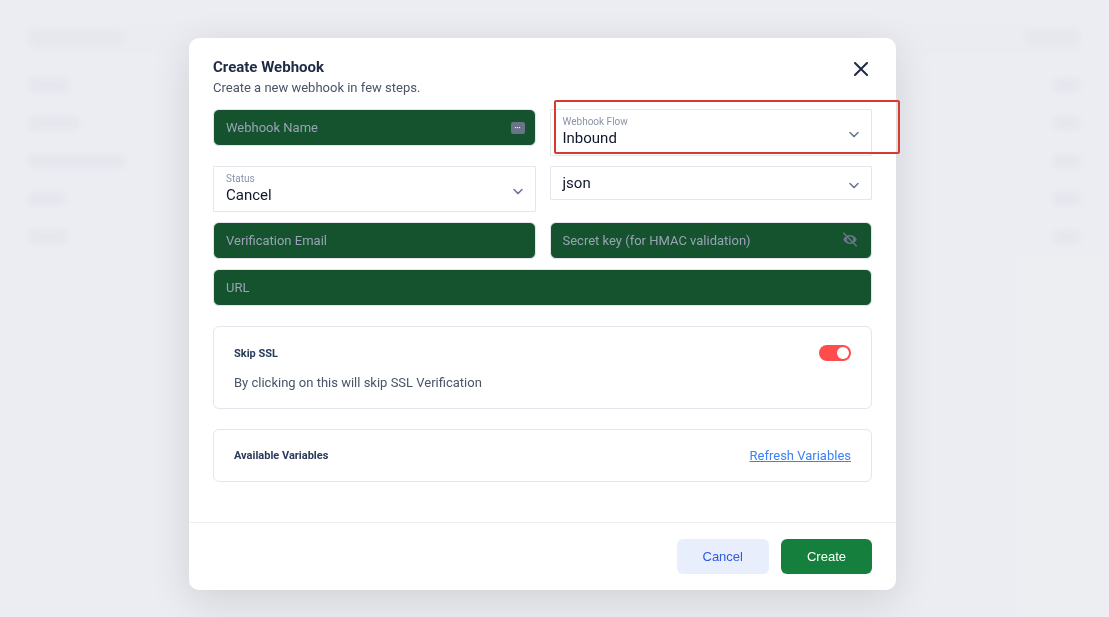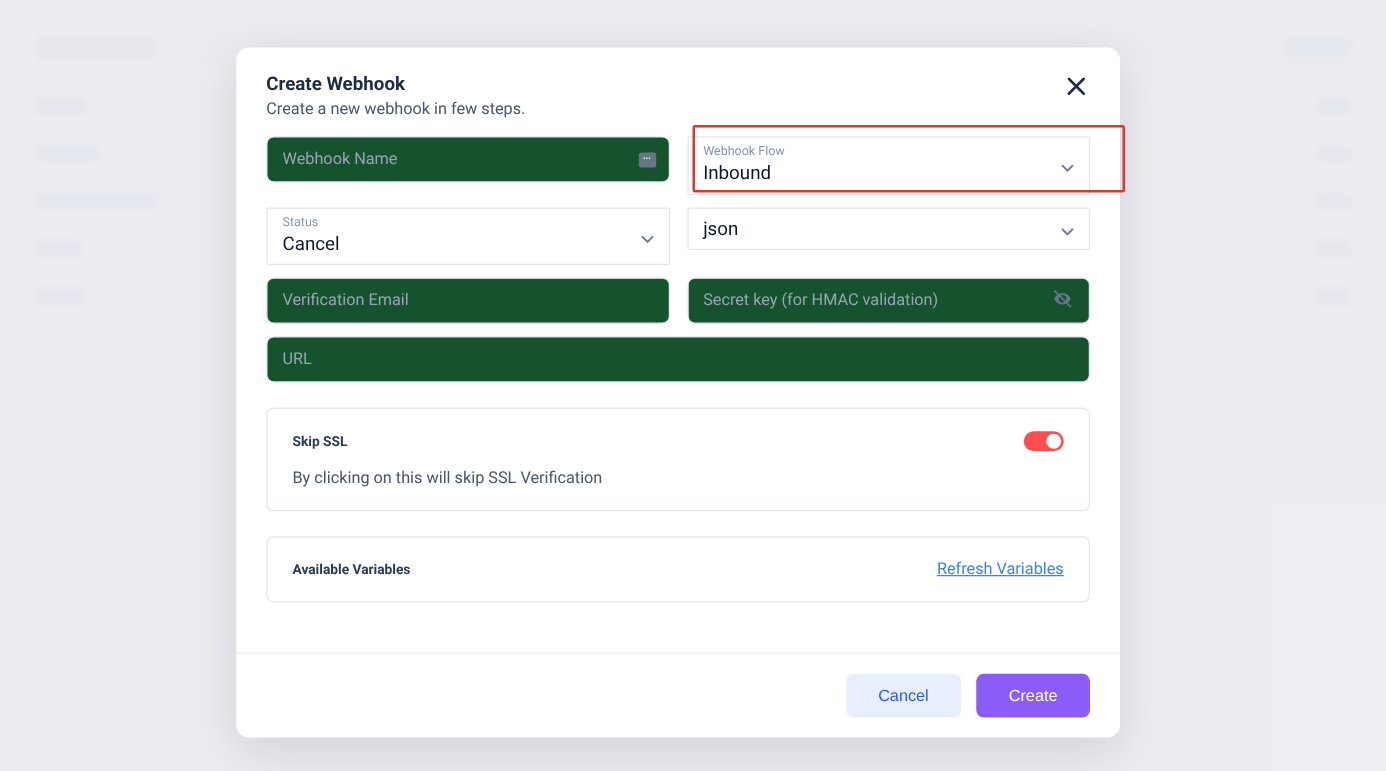--- a/index.html
+++ b/index.html
@@ -40,21 +40,21 @@
     .card-title { font-size: 11px; font-weight: 700; color: #2a3a5a; }
     .card-desc { font-size: 13px; color: #4a5568; margin-top: 14px; }
     .link { color: #3b82f6; text-decoration: underline; font-size: 13px; cursor: pointer; }
     
     .toggle { width: 32px; height: 16px; background: #ff4d4d; border-radius: 10px; position: relative; cursor: pointer; }
     .toggle-thumb { position: absolute; right: 2px; top: 2px; width: 12px; height: 12px; background: #fff; border-radius: 50%; }
     
     .modal-footer { border-top: 1px solid #eef0f5; padding: 16px 24px; display: flex; justify-content: flex-end; gap: 12px; margin-top: 20px; }
     .btn { border: none; border-radius: 6px; padding: 10px 26px; font-size: 13px; font-weight: 500; cursor: pointer; }
     .btn-cancel { background: #e8eefc; color: #2d5be3; }
-    .btn-primary { background: #8b5cf6; color: #fff; }
+    .btn-primary { background: #15803d; color: #fff; }
   </style>
 </head>
 <body>
 
 <div class="background-blur">
   <div class="bg-header-row">
     <div class="bg-header-cell" style="width:95px"></div>
     <div class="bg-header-cell" style="width:55px"></div>
   </div>
   <div class="bg-row">

